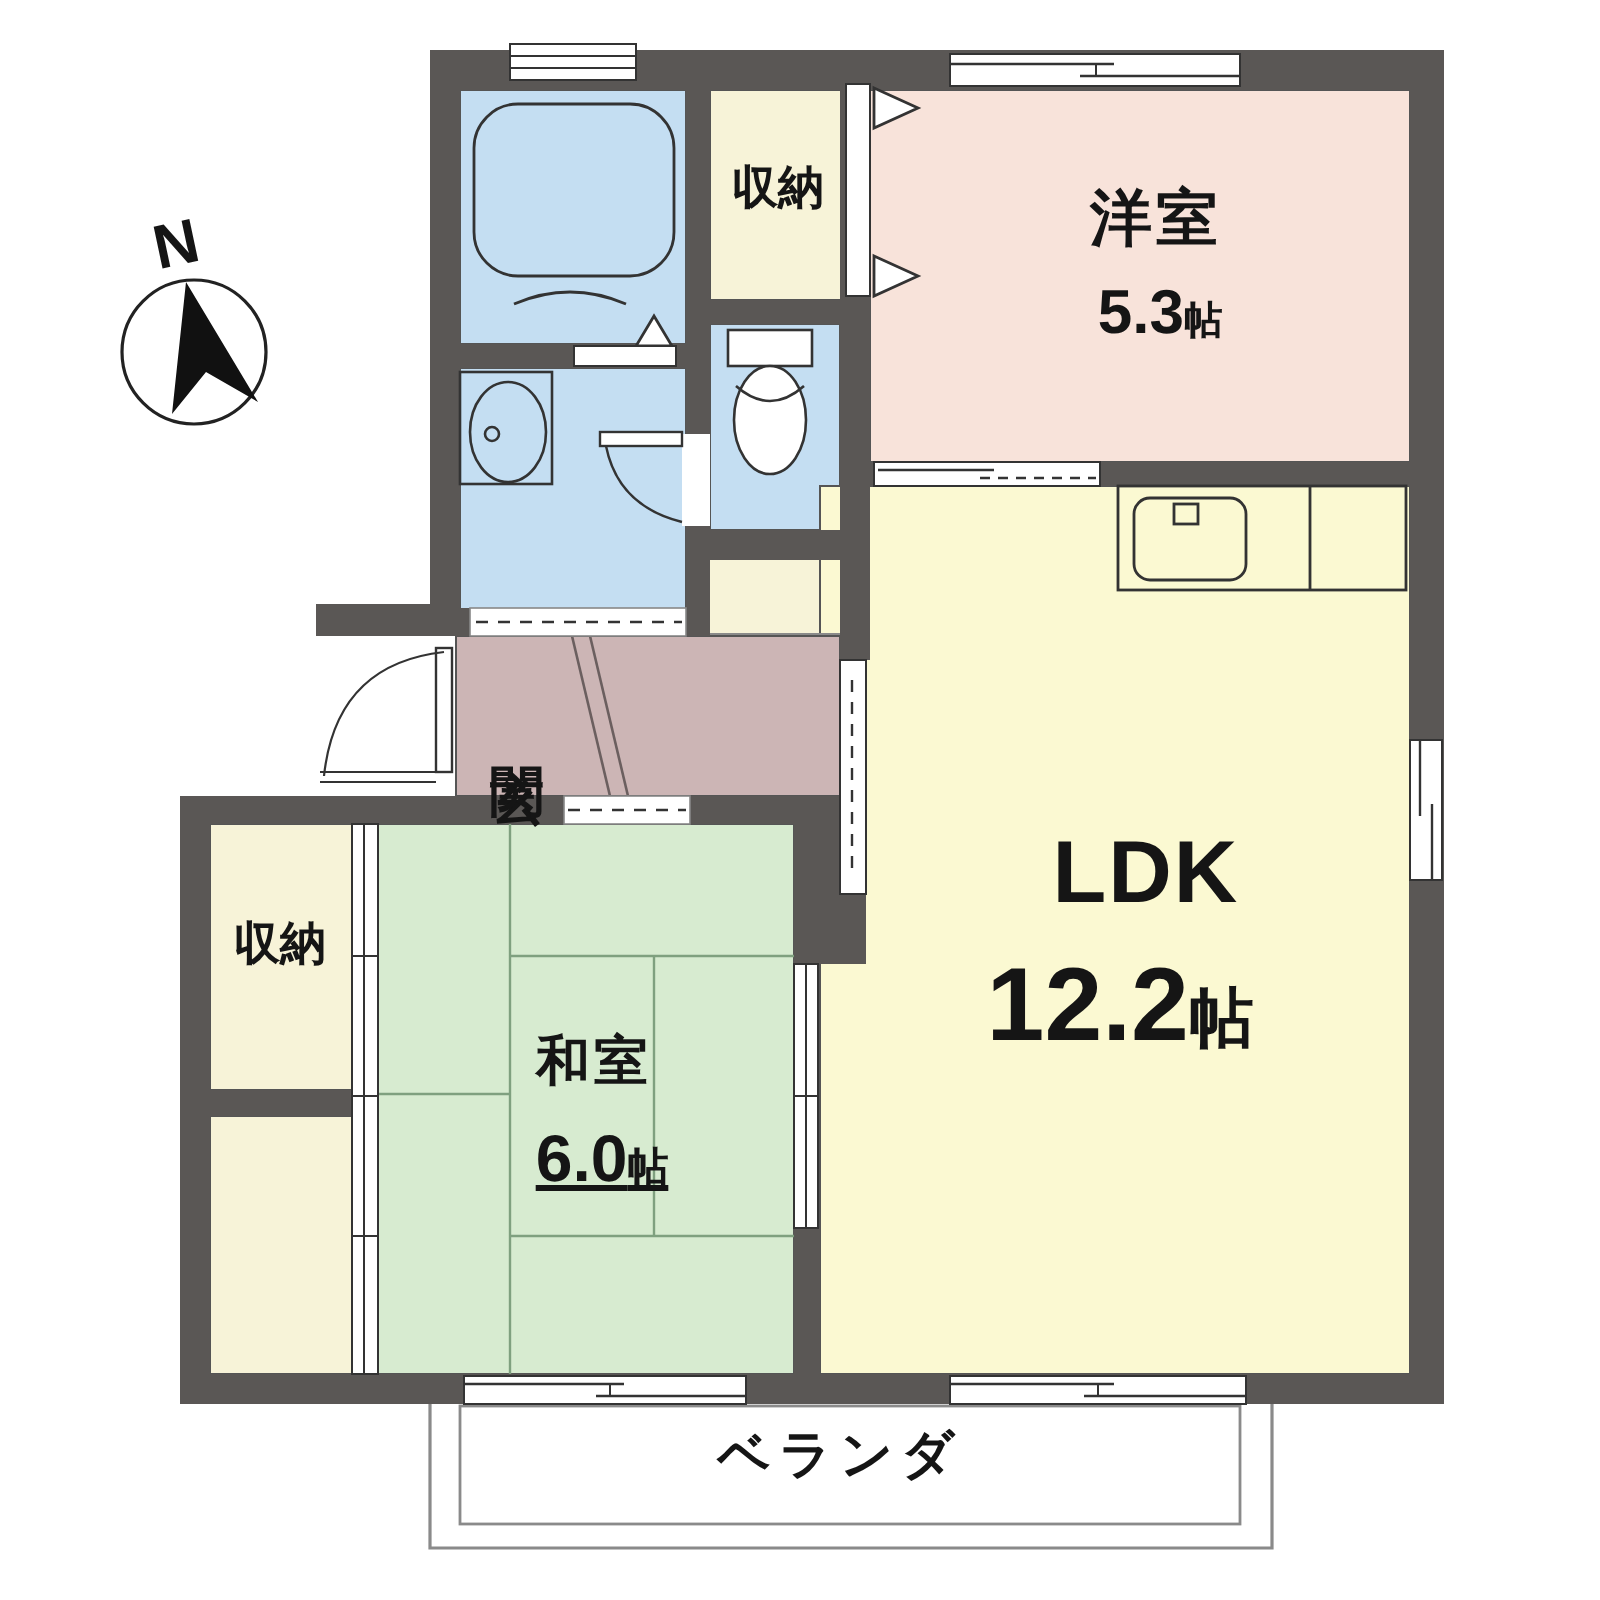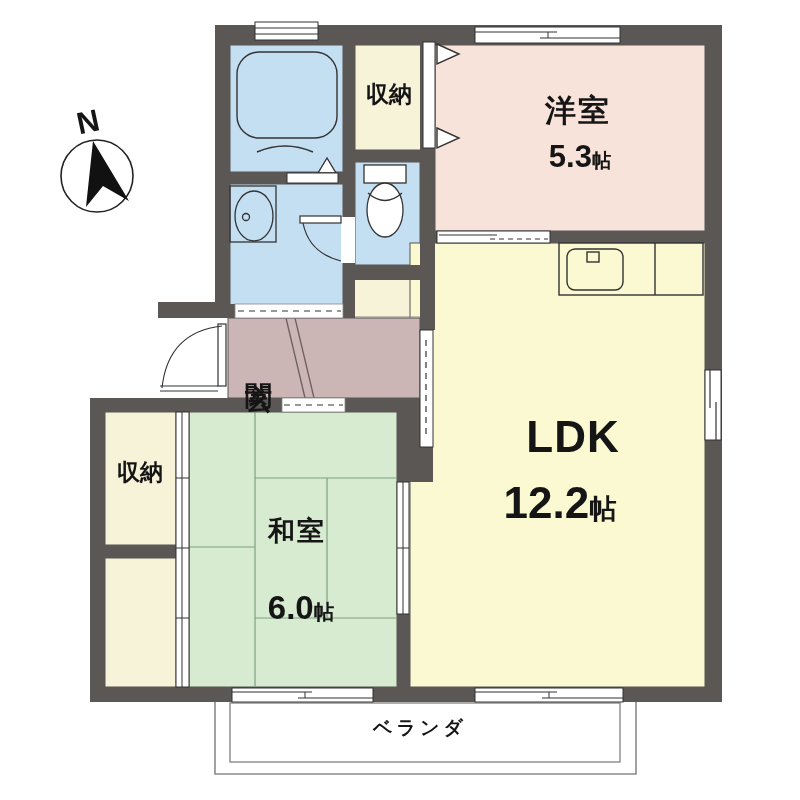--- a/index.html
+++ b/index.html
@@ -4,28 +4,28 @@
 <style>
   html,body{margin:0;padding:0;background:#fff;}
   #stage{position:relative;width:800px;height:800px;background:#fff;overflow:hidden;
          font-family:"Liberation Sans", sans-serif;}
   svg{position:absolute;left:0;top:0;}
   .label{position:absolute;transform:translate(-50%,-50%);font-weight:bold;color:#151515;
          white-space:nowrap;line-height:1;}
   .lbl-yoshitsu{left:578px;top:112px;font-size:31px;letter-spacing:2px;font-family:Liberation Mono, monospace;}
   .lbl-yoshitsu-size{left:580px;top:156px;font-size:31px;}
   .lbl-ldk{left:553px;top:437px;font-size:44px;letter-spacing:1px;margin-left:20px;}
-  .lbl-ldk-size{left:560px;top:503px;font-size:44px;}
+  .lbl-ldk-size{left:560px;top:503px;font-size:52px;}
   .lbl-washitsu{left:297px;top:531px;font-size:27px;letter-spacing:2px;}
-  .lbl-washitsu-size{left:301px;top:607px;font-size:33px;}
+  .lbl-washitsu-size{left:301px;top:579px;font-size:33px;text-decoration:underline;}
   .lbl-shuno-top{left:389px;top:94px;font-size:23px;}
   .lbl-shuno-left{left:140px;top:472px;font-size:23px;}
   .lbl-genkan{left:258px;top:362px;font-size:27px;writing-mode:vertical-rl;text-orientation:upright;
               transform:translate(-50%,-50%);}
-  .lbl-veranda{left:420px;top:727px;font-size:19px;letter-spacing:4px;}
+  .lbl-veranda{left:420px;top:727px;font-size:26px;letter-spacing:4px;}
   .lbl-north{left:88px;top:122px;font-size:31px;transform:translate(-50%,-50%) rotate(-12deg);}
   .unit{font-size:0.62em;}
 </style>
 </head>
 <body>
 
 <div id="stage">
 <svg width="800" height="800" viewBox="0 0 800 800">
 
   <g>

